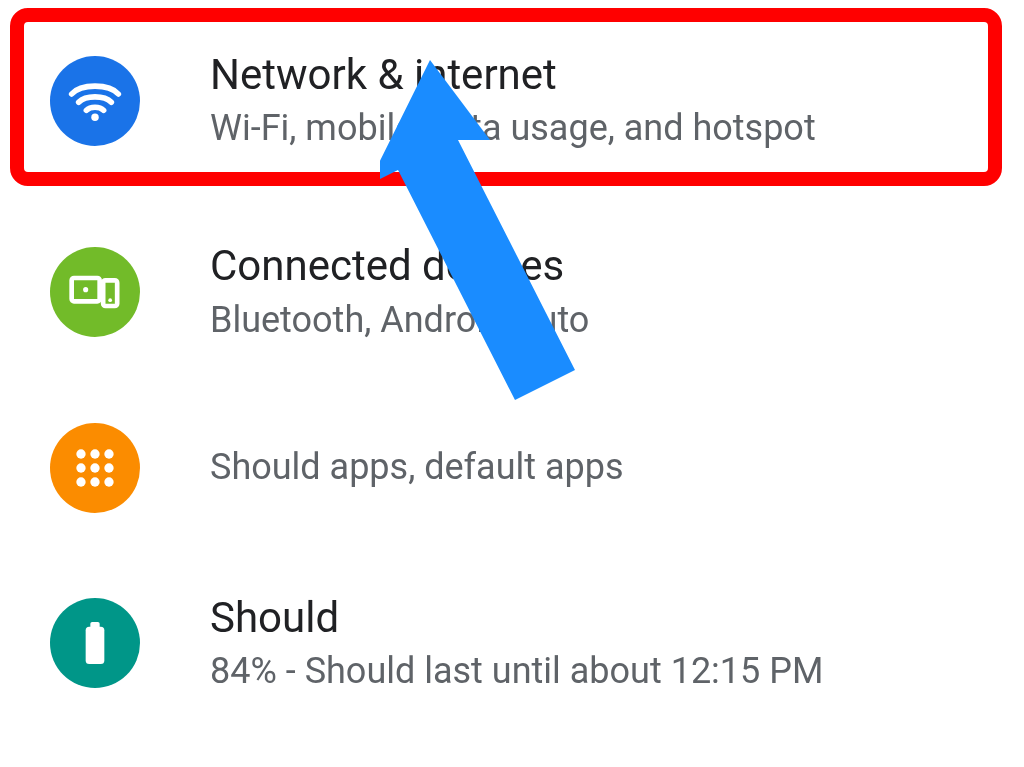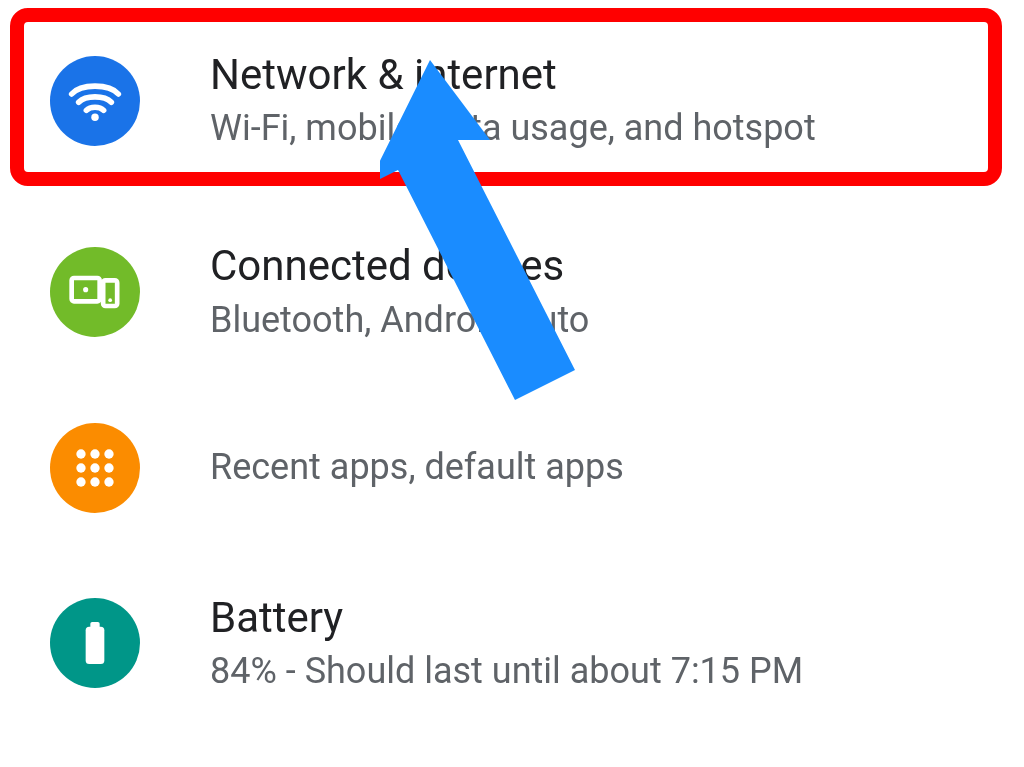--- a/index.html
+++ b/index.html
@@ -115,34 +115,34 @@
           <circle cx="18" cy="6" r="2"></circle>
         <circle cx="6" cy="12" r="2"></circle>
           <circle cx="12" cy="12" r="2"></circle>
           <circle cx="18" cy="12" r="2"></circle>
         <circle cx="6" cy="18" r="2"></circle>
           <circle cx="12" cy="18" r="2"></circle>
           <circle cx="18" cy="18" r="2"></circle>
       </svg>
     </div>
     <div class="item-text">
-      <span class="item-subtitle">Recent apps, default apps</span>
+      <span class="item-subtitle">Should apps, default apps</span>
     </div>
   </div>
 
   <div class="settings-item">
     <div class="icon-circle icon-teal">
       <svg viewBox="0 0 24 24" fill="#ffffff">
         <rect x="8" y="5" width="8" height="16" rx="1.5"></rect>
         <rect x="10" y="3" width="4" height="3" rx="0.8"></rect>
       </svg>
     </div>
     <div class="item-text">
-      <span class="item-title">Battery</span>
-      <span class="item-subtitle">84% - Should last until about 7:15 PM</span>
+      <span class="item-title">Should</span>
+      <span class="item-subtitle">84% - Should last until about 12:15 PM</span>
     </div>
   </div>
 
 </div>
 
 <div class="highlight-box"></div>
 
 <div class="arrow-annotation">
   <svg width="260" height="380" viewBox="0 0 260 380">
     <g fill="#1a8cff">

